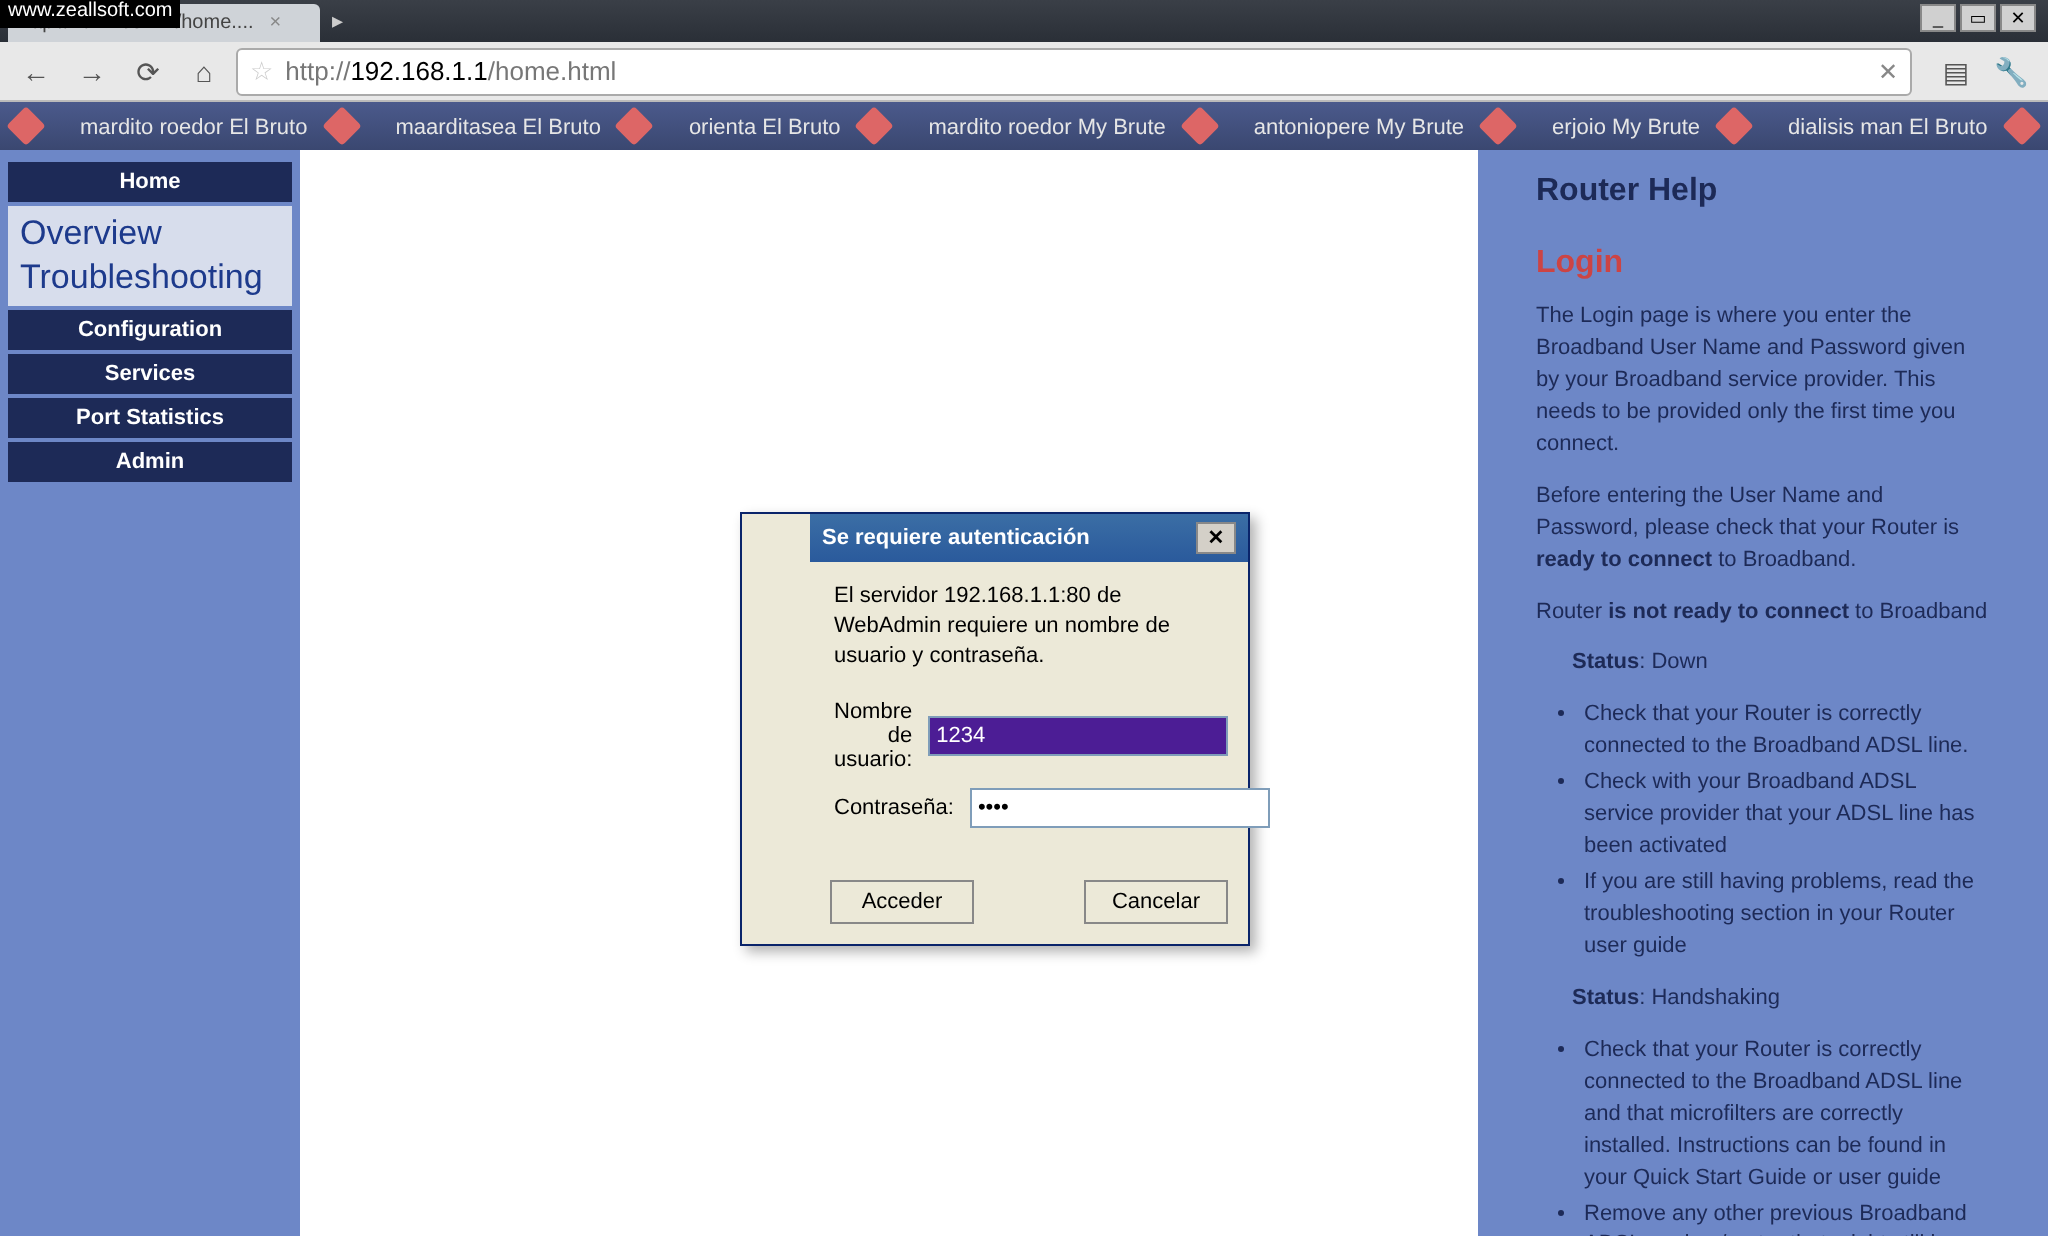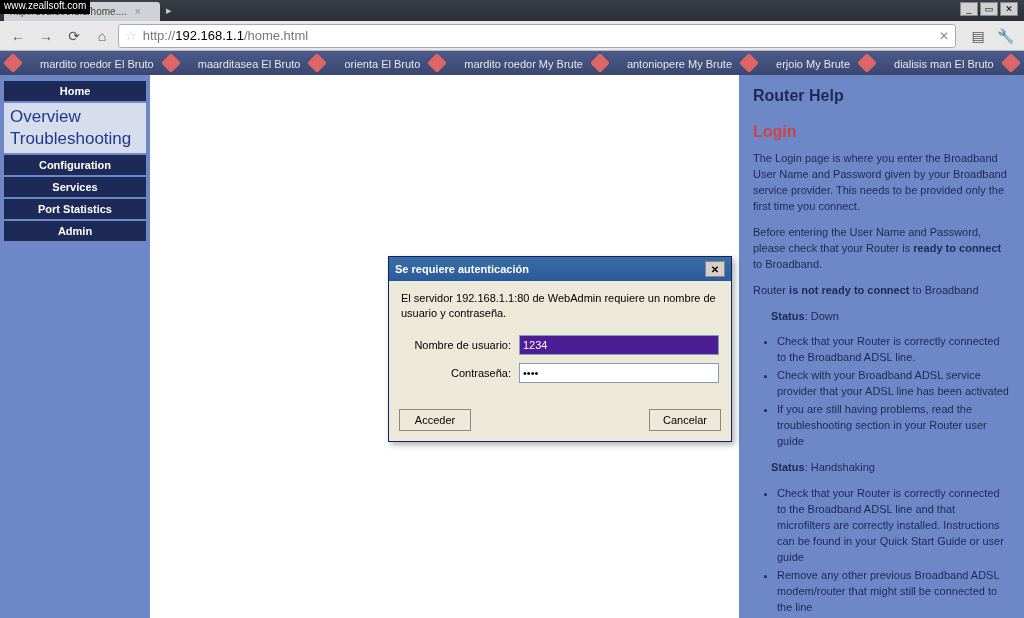--- a/index.html
+++ b/index.html
@@ -25,40 +25,40 @@
 
   
   .bm-bar { height:24px; background: linear-gradient(#4b5a8c,#3a4770); display:flex; align-items:center; padding:0 6px; gap:10px; color:#e6e6e6; font-size:11px; overflow:hidden; white-space:nowrap; }
   .bm { display:flex; align-items:flex-end; gap:20px; }
   .bm .ico { width:14px; height:14px; background:#d66; border-radius:2px; transform:rotate(45deg); }
 
   
   .page-wrap { display:flex; height: calc(618px - 21px - 30px - 24px); }
   .left-col { width:150px; background:#6d87c7; padding:6px 4px; }
   .center-col { flex:1; background:#fff; position:relative; }
-  .right-col { width:285px; background:#6d87c7; padding:12px 14px; overflow:hidden; }
+  .right-col { width:285px; background:#6d87c7; padding:12px 29px; overflow:hidden; }
 
   
   .nav-item { background:#1d2a57; color:#fff; font-weight:bold; text-align:center; padding:4px 0; margin-bottom:2px; font-size:11px; }
   .nav-item.active { background:#1d2a57; }
   .sub-pane { background:#d7ddec; margin-bottom:2px; padding:3px 6px; }
   .sub-link { color:#1d3a8c; font-size:17px; display:block; padding:1px 0; }
 
   
   .help-title { font-size:16px; font-weight:bold; color:#1d2a57; margin-bottom:18px; }
   .help-section-h { color:#c44; font-weight:bold; font-size:16px; margin-bottom:10px; }
   .help-body { color:#1d2a57; font-size:11px; line-height:1.45; }
   .help-body p { margin-bottom:10px; }
   .help-body b { font-weight:bold; }
   .help-body ul { padding-left:24px; margin-bottom:10px; }
   .help-body li { margin-bottom:2px; }
   .status-lbl { margin-left:18px; }
 
   
-  .dlg { position:absolute; top:256px; left:388px; width:344px; background:#ece9d8; border:1px solid #0a246a; box-shadow:3px 3px 6px rgba(0,0,0,.3); font-family: Tahoma, sans-serif; }
+  .dlg { position:absolute; top:256px; left:370px; width:255px; background:#ece9d8; border:1px solid #0a246a; box-shadow:3px 3px 6px rgba(0,0,0,.3); font-family: Tahoma, sans-serif; padding-left: 34px; }
   .dlg-title { background: linear-gradient(#3b6ea5,#2a5a9c); color:#fff; font-size:11px; font-weight:bold; padding:4px 6px; display:flex; align-items:center; }
   .dlg-title .dlg-x { margin-left:auto; width:20px; height:16px; background:#d4d0c8; color:#000; border:1px solid #888; display:flex; align-items:center; justify-content:center; font-size:10px; }
   .dlg-body { padding:10px 12px; color:#000; font-size:11px; }
   .dlg-msg { margin-bottom:14px; line-height:1.35; }
   .dlg-row { display:flex; align-items:center; margin-bottom:8px; }
   .dlg-row label { width:110px; text-align:right; margin-right:8px; }
   .dlg-row input { flex:1; height:20px; border:1px solid #7f9db9; padding:0 3px; font-size:11px; }
   .dlg-row input.sel { background:#4c1d95; color:#fff; }
   .dlg-btns { display:flex; justify-content:space-between; gap:8px; padding:8px 10px 10px; }
   .dlg-btns button { min-width:72px; height:22px; background:#ece9d8; border:1px solid #888; font-size:11px; }

